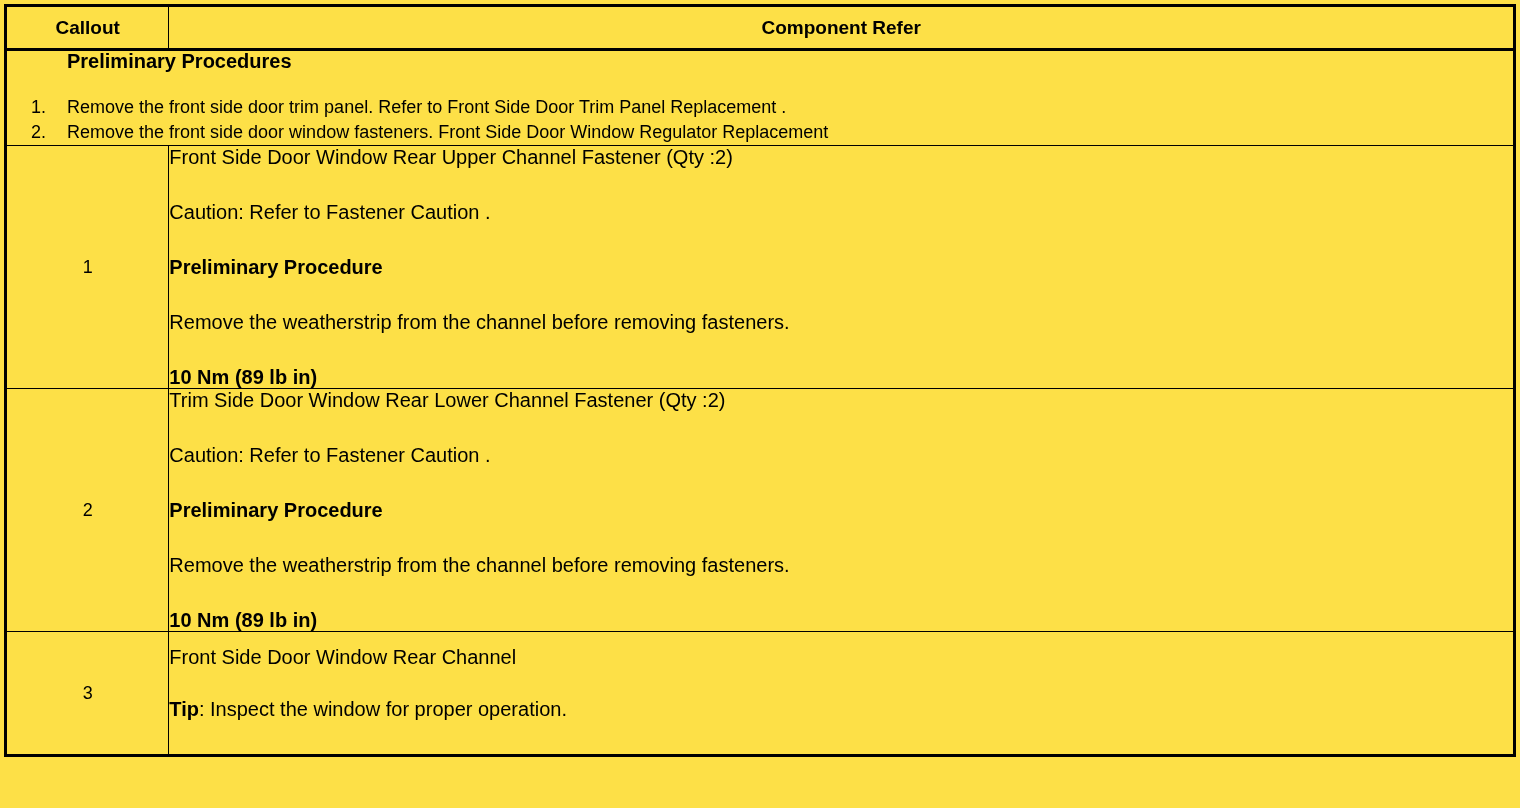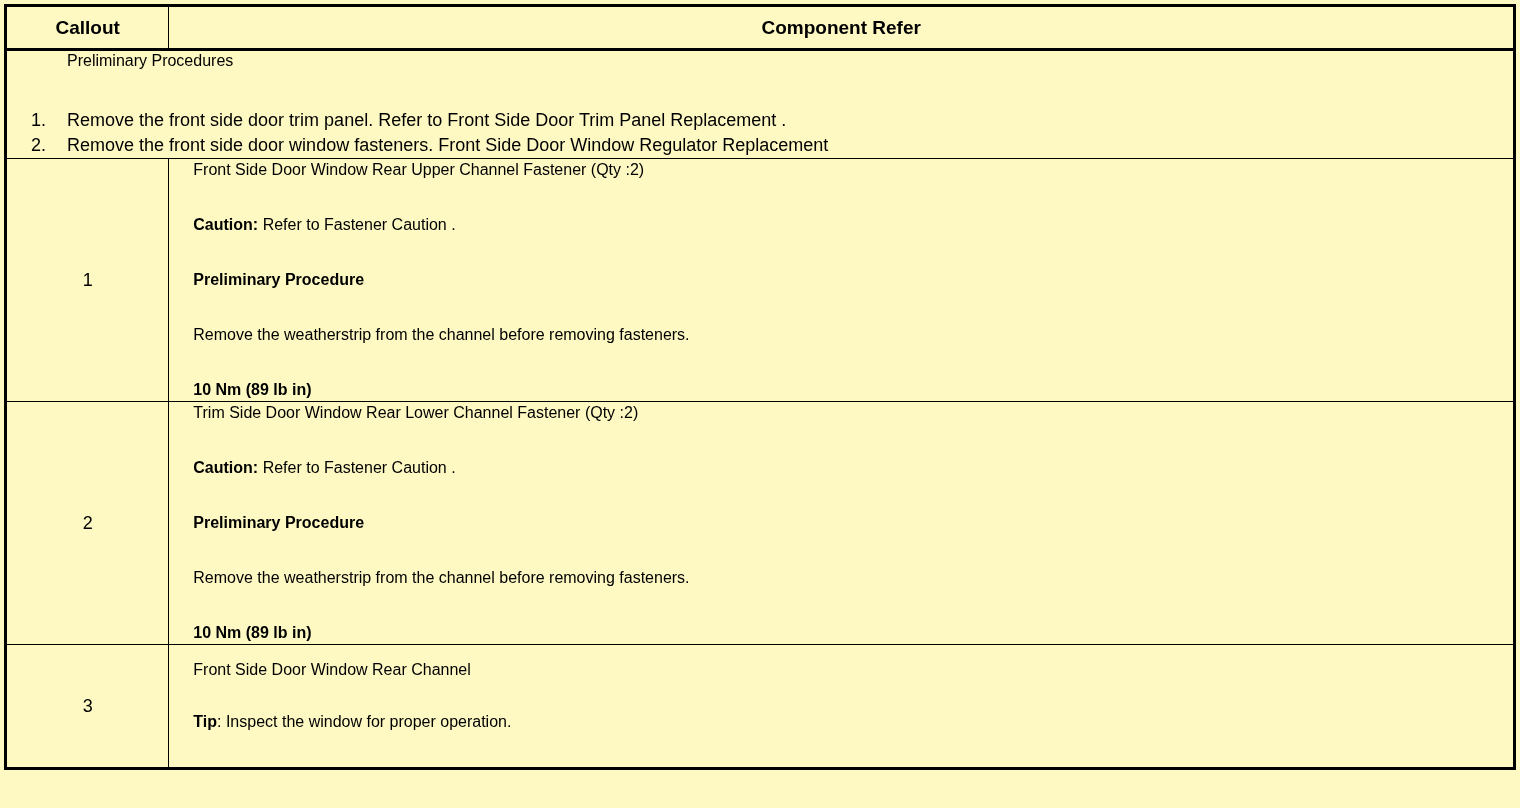--- a/index.html
+++ b/index.html
@@ -9,21 +9,21 @@
     background: #ffffff;
   }
   body {
     font-family: "Liberation Sans", "DejaVu Sans", sans-serif;
     color: #000000;
   }
   #page {
     width: 1520px;
     height: 808px;
     position: relative;
-    background: #fef9c3;
+    background: #fde047;
     box-sizing: border-box;
     overflow: hidden;
   }
   table.callout-table {
     border-collapse: collapse;
     width: 1512px;
     margin: 4px 0 0 4px;
     table-layout: fixed;
     border: 3px solid #000000;
   }
@@ -51,24 +51,24 @@
   th.header-name { border-right: none; }
 
   
   td.prelim-cell {
     border-left: none;
     border-right: none;
     padding: 14px 0 12px 0;
     vertical-align: top;
   }
   .prelim-title {
-    font-weight: normal;
-    font-size: 16px;
+    font-weight: bold;
+    font-size: 20px;
     margin-left: 60px;
-    margin-bottom: 37px;
+    margin-bottom: 24px;
     line-height: 20px;
   }
   ol.prelim-list {
     margin: 0;
     padding: 0;
     list-style: none;
   }
   ol.prelim-list li {
     font-size: 18px;
     line-height: 25px;
@@ -90,30 +90,29 @@
     text-align: center;
     font-size: 18px;
     vertical-align: middle;
   }
   td.component-cell {
     border-right: none;
     padding: 13px 0 13px 10px;
     vertical-align: top;
   }
   .comp-line {
-    font-size: 16px;
+    font-size: 20px;
     line-height: 22px;
     margin-bottom: 33px;
     white-space: nowrap;
-    margin-left: 24px;
   }
   .comp-line:last-child { margin-bottom: 0; }
   .comp-line.bold { font-weight: bold; }
   .comp-line .lead {
-    font-weight: bold;
+    font-weight: normal;
     text-align: right;
   }
   .comp-line .lead-nocolon {
     font-weight: bold;
   }
   tr.row-3 td.component-cell { padding-top: 14px; padding-bottom: 4px; }
   tr.row-3 .comp-line { margin-bottom: 30px; }
 </style>
 </head>
 <body>

